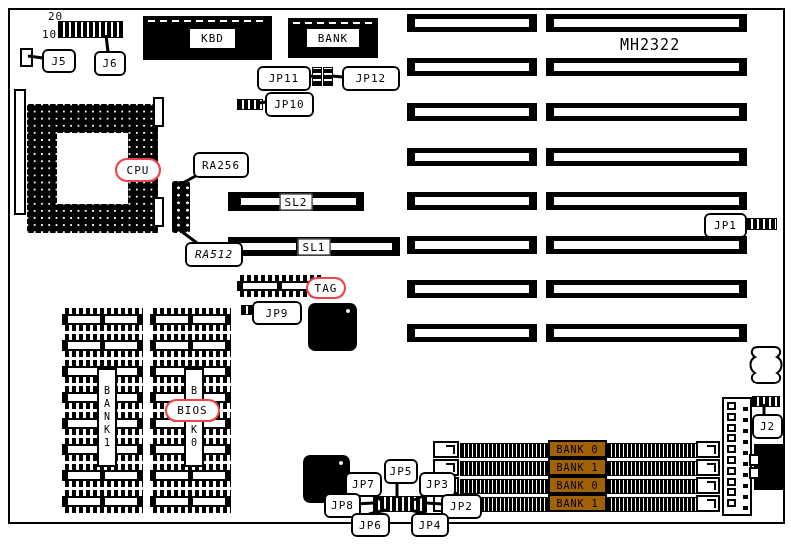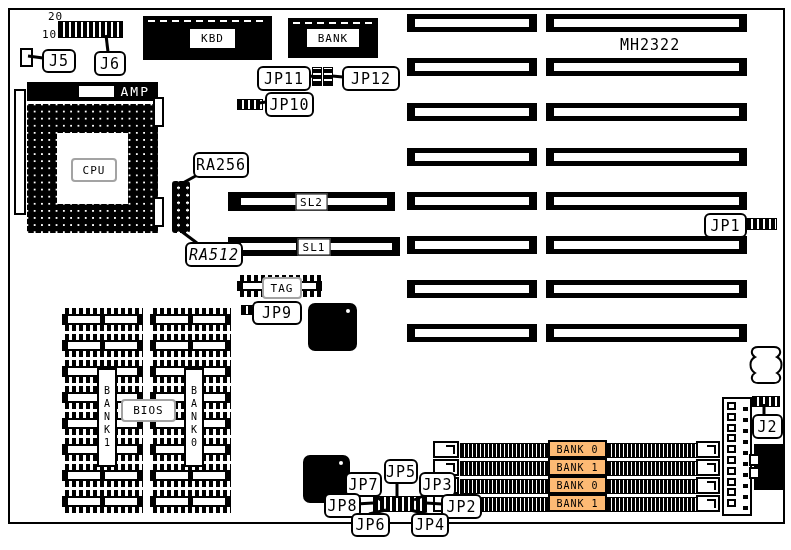--- a/index.html
+++ b/index.html
@@ -3,30 +3,30 @@
 <meta charset="utf-8">
 <style>
   html,body{margin:0;padding:0;background:#fff;}
   #stage{position:relative;width:791px;height:550px;background:#fff;overflow:hidden;
          font-family:"DejaVu Sans Mono",monospace;color:#000;}
   
   .board{position:absolute;left:8px;top:8px;width:773px;height:512px;border:2px solid #000;}
   
   .callout{position:absolute;background:#fff;border:2px solid #000;border-radius:6px;
            display:flex;align-items:center;justify-content:center;
-           font-size:15px;letter-spacing:1px;z-index:7;white-space:nowrap;}
+           font-size:11px;letter-spacing:1px;z-index:7;white-space:nowrap;}
   
   .txt{position:absolute;font-size:11px;letter-spacing:1px;z-index:5;white-space:nowrap;}
   
   .chip{position:absolute;background:#000;z-index:2;}
   .chip .dash{position:absolute;left:5px;right:5px;top:4px;height:2px;
               background:repeating-linear-gradient(90deg,#fff 0 7px,transparent 7px 12px);}
   .chip-label{position:absolute;background:#fff;color:#000;display:flex;align-items:center;justify-content:center;
               font-size:11px;letter-spacing:1px;z-index:3;}
-  .bordered{border:2px solid #a3a3a3;border-radius:4px;}
+  .bordered{border:2px solid #ef4444;border-radius:12px;margin-left:44px;}
   
   .isa{position:absolute;background:#000;height:18px;z-index:2;}
   .isa::after{content:"";position:absolute;left:8px;right:8px;top:5px;bottom:5px;background:#fff;}
   
   .sl{position:absolute;background:#000;height:19px;z-index:2;}
   .sl::before{content:"";position:absolute;left:13px;width:55px;top:6px;bottom:6px;background:#fff;}
   .sl::after{content:"";position:absolute;right:8px;width:62px;top:6px;bottom:6px;background:#fff;}
   .sl-label{position:absolute;left:50%;top:50%;transform:translate(-50%,-50%);background:#fff;
             border:1px solid #000;font-size:11px;letter-spacing:1px;padding:0 4px;z-index:3;line-height:15px;}
   
@@ -56,21 +56,21 @@
   
   .qfp{position:absolute;background:#000;border-radius:7px;z-index:2;}
   .qfp::after{content:"";position:absolute;right:7px;top:6px;width:4px;height:4px;border-radius:50%;background:#fff;}
   
   .simm-bar{position:absolute;height:13px;border:1px solid #000;z-index:2;
             background:repeating-linear-gradient(90deg,#000 0 3px,#fff 3px 4px);
             background-clip:padding-box;}
   .simm-latch{position:absolute;background:#fff;border:2px solid #000;z-index:2;}
   .simm-latch::after{content:"";position:absolute;right:2px;top:2px;width:7px;height:7px;
                      border:2px solid #000;border-left:none;border-bottom:none;background:#fff;}
-  .simm-label{position:absolute;left:548px;width:59px;height:18px;background:#fdba74;border:2px solid #000;
+  .simm-label{position:absolute;left:548px;width:59px;height:18px;background:#a16207;border:2px solid #000;
               box-sizing:border-box;display:flex;align-items:center;justify-content:center;
               font-size:10px;letter-spacing:1px;z-index:4;}
   
   .bank-vert{position:absolute;background:#fff;border:2px solid #000;z-index:5;
              writing-mode:vertical-rl;text-orientation:upright;text-align:center;
              font-size:10px;letter-spacing:2px;display:flex;align-items:center;justify-content:center;}
   
   .pincol{position:absolute;background:#fff;border:2px solid #000;z-index:3;}
   .pincol::after{content:"";position:absolute;right:2px;top:4px;bottom:4px;width:5px;
                  background:repeating-linear-gradient(0deg,#000 0 4px,transparent 4px 11px);}
@@ -102,36 +102,32 @@
     <div class="chip-label" style="left:19px;top:11px;width:52px;height:18px;">BANK</div>
   </div>
 
   <div class="callout" style="left:257px;top:66px;width:50px;height:21px;">JP11</div>
   <div class="jump-v" style="left:312px;top:67px;width:8px;height:17px;"></div>
   <div class="jump-v" style="left:323px;top:67px;width:8px;height:17px;"></div>
   <div class="callout" style="left:342px;top:66px;width:54px;height:21px;">JP12</div>
   <div class="jump-h" style="left:237px;top:99px;width:24px;height:9px;"></div>
   <div class="callout" style="left:265px;top:92px;width:45px;height:21px;">JP10</div>
 
-  <div class="chip" style="left:27px;top:82px;width:131px;height:19px;">
-    <div style="position:absolute;left:52px;top:4px;width:35px;height:11px;background:#fff;"></div>
-    <div style="position:absolute;right:8px;top:2px;color:#fff;font-size:13px;letter-spacing:2px;">AMP</div>
-  </div>
   <div class="white-tab" style="left:14px;top:89px;width:8px;height:122px;"></div>
   <div class="pga" style="left:27px;top:104px;width:131px;height:129px;">
     <div class="pga-center" style="left:30px;top:29px;width:71px;height:71px;">
       <div class="chip-label bordered" style="left:14px;top:25px;width:42px;height:20px;">CPU</div>
     </div>
   </div>
   <div class="white-tab" style="left:153px;top:97px;width:7px;height:26px;"></div>
   <div class="white-tab" style="left:153px;top:197px;width:7px;height:26px;"></div>
 
   <div class="txt" style="left:620px;top:36px;font-size:15px;">MH2322</div>
 
-  <div class="sl" style="left:228px;top:192px;width:136px;padding-left:31px;">
+  <div class="sl" style="left:228px;top:192px;width:136px;">
     <span class="sl-label">SL2</span>
   </div>
   <div class="sl" style="left:228px;top:237px;width:172px;">
     <span class="sl-label">SL1</span>
   </div>
   <div class="callout" style="left:193px;top:152px;width:52px;height:22px;">RA256</div>
   <div class="radip" style="left:172px;top:181px;width:18px;height:52px;"></div>
   <div class="callout" style="left:185px;top:242px;width:54px;height:21px;font-style:italic;">RA512</div>
 
   <div class="dipchip" style="left:237px;top:275px;width:85px;height:22px;"></div>

